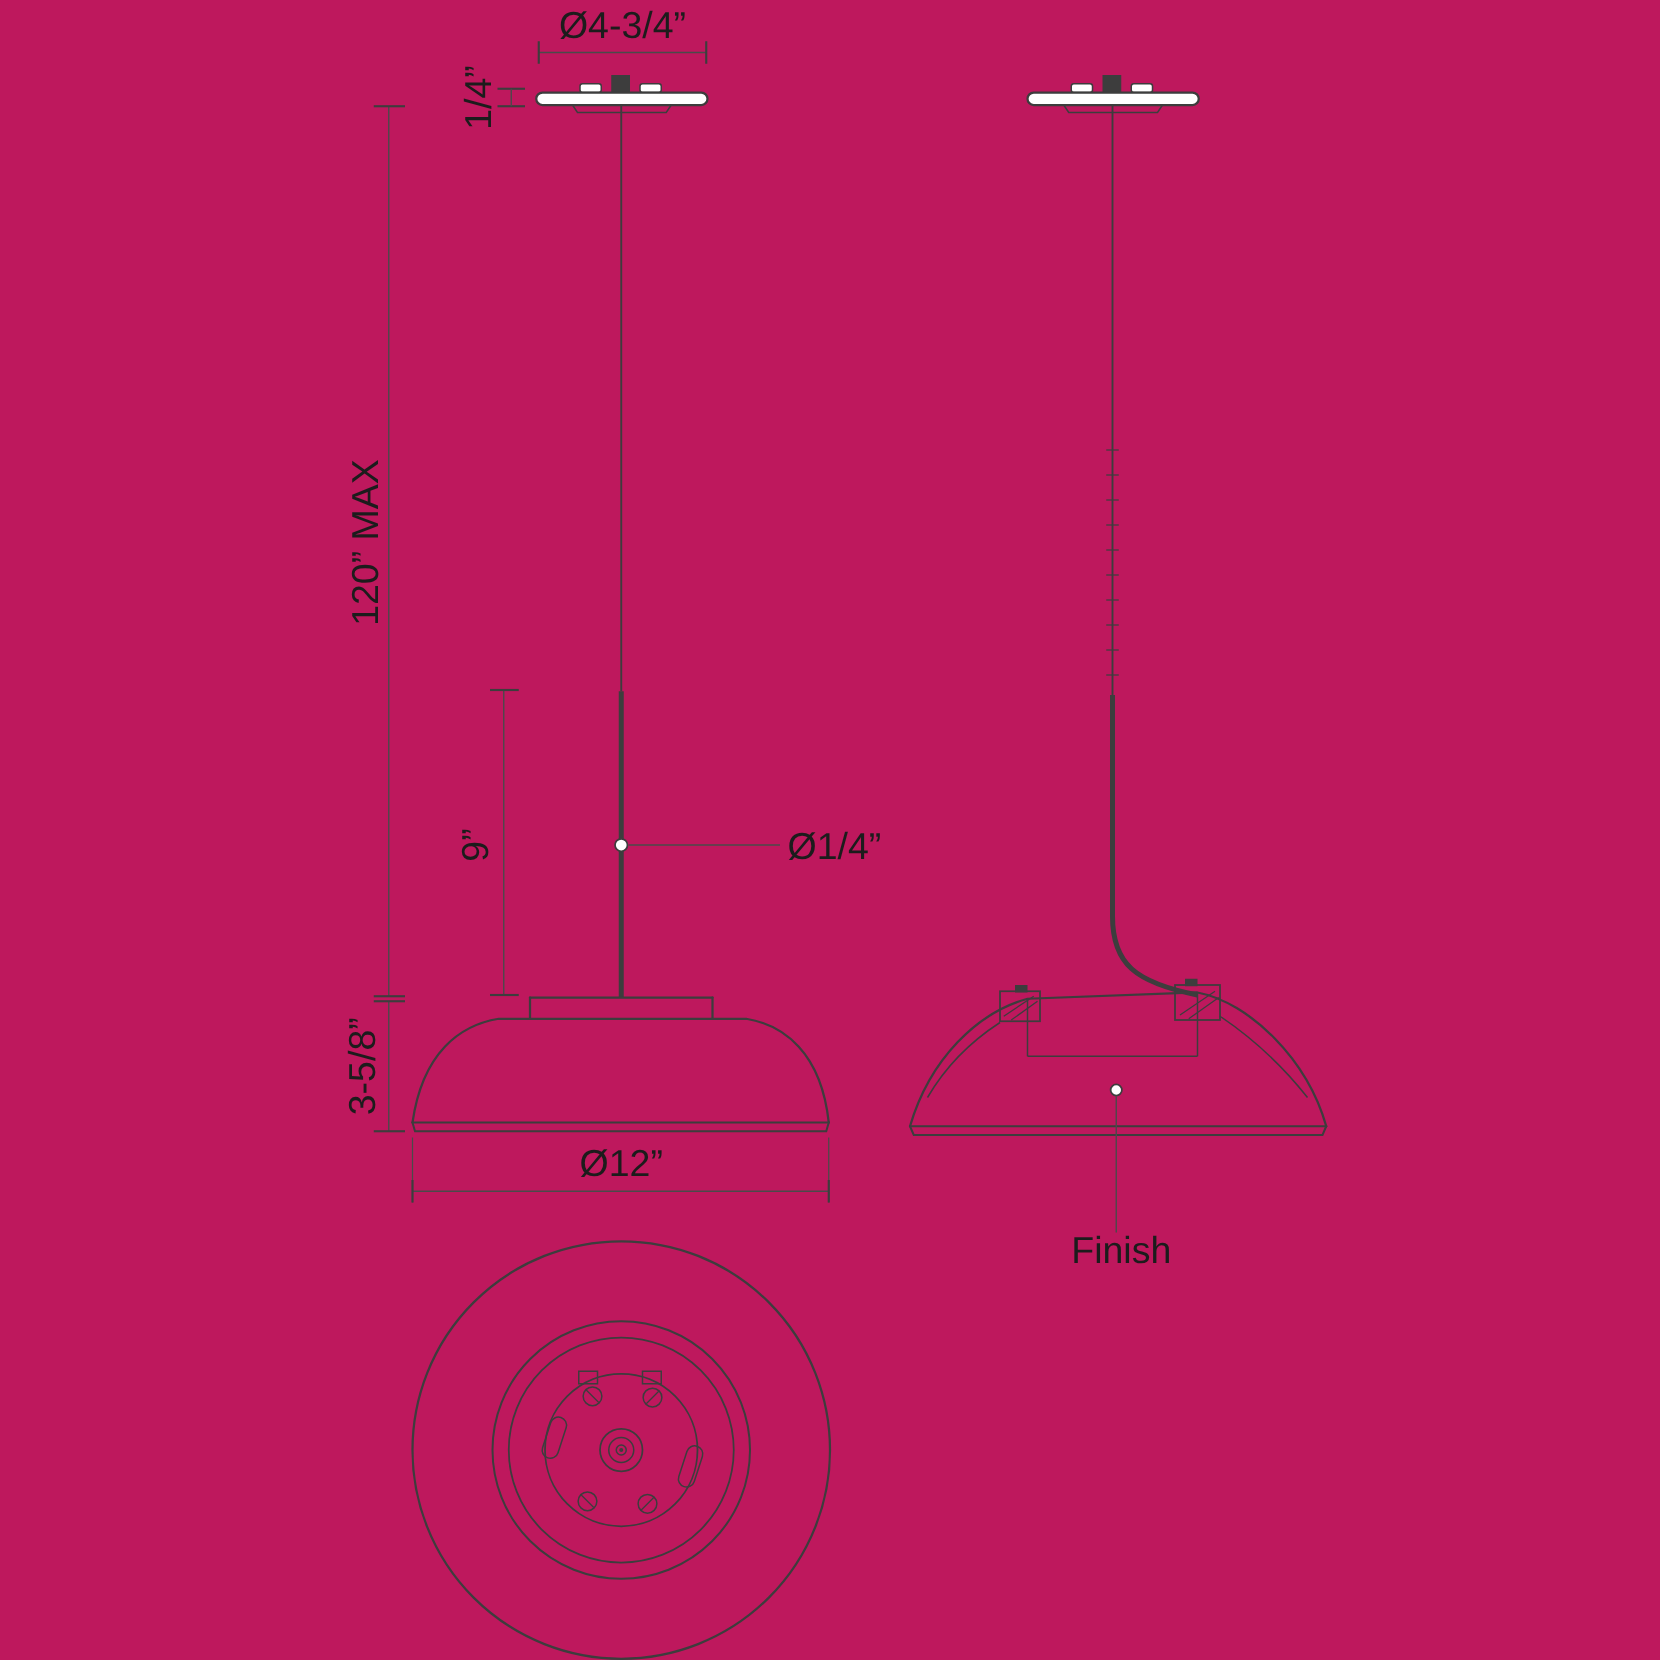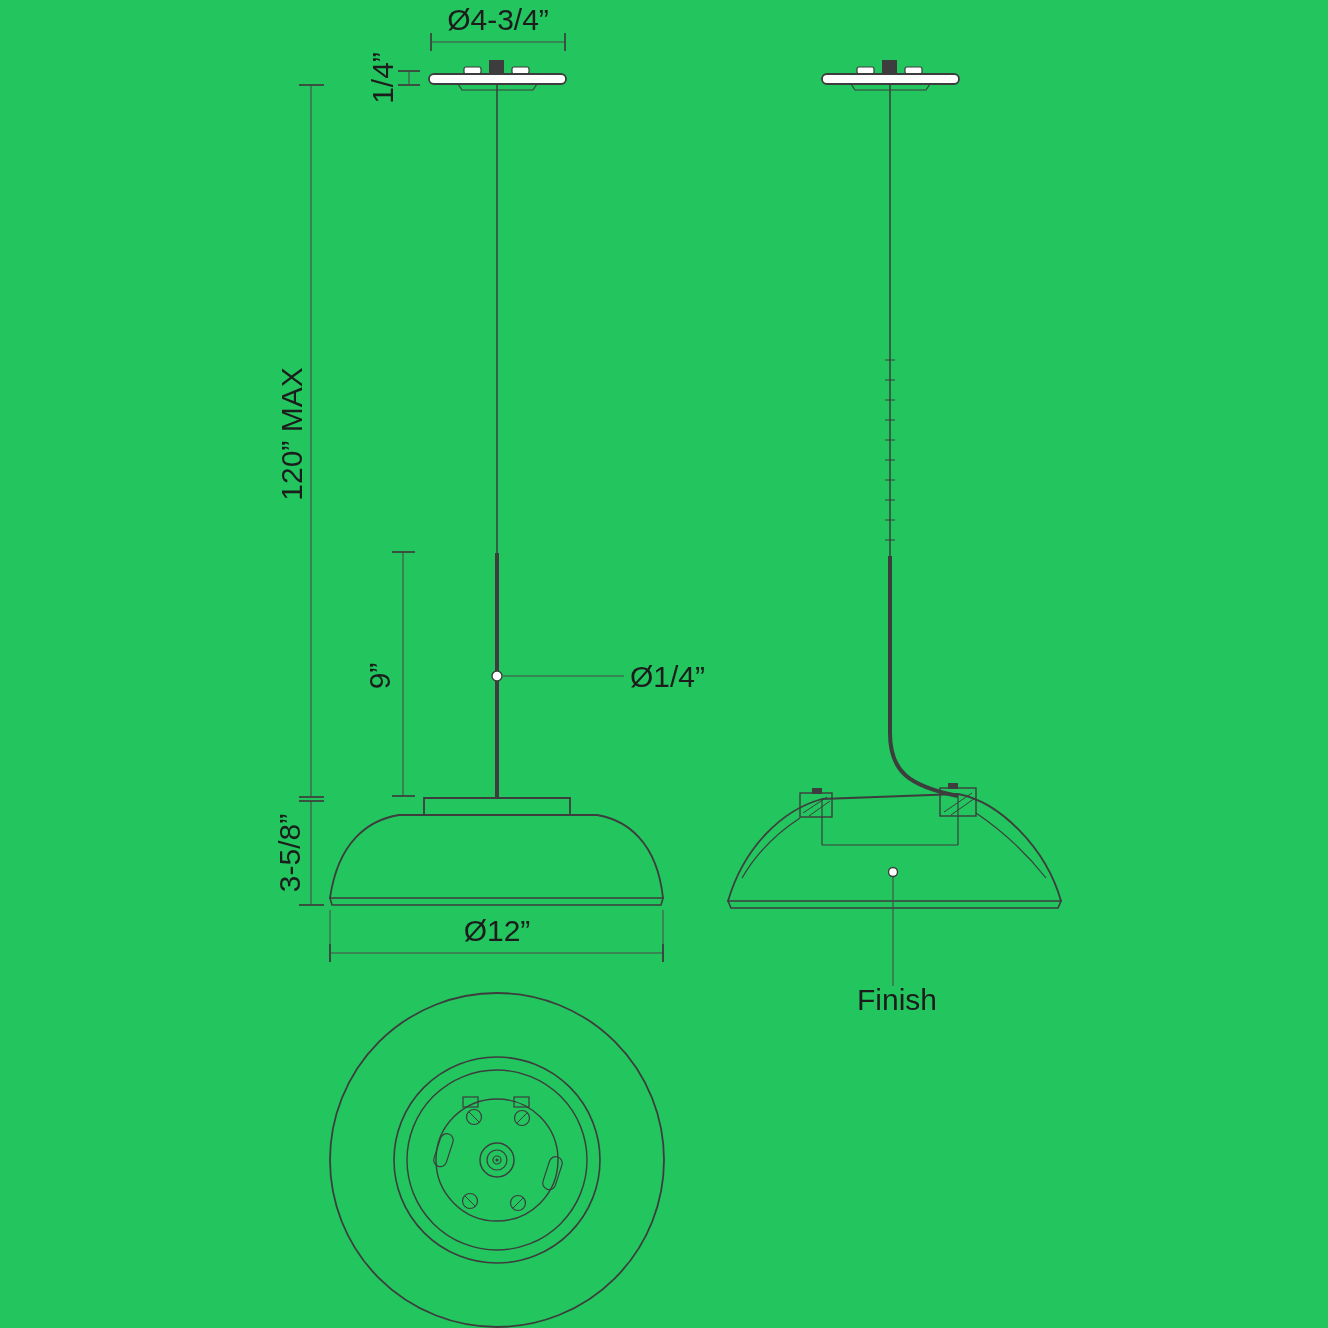--- a/index.html
+++ b/index.html
@@ -1,16 +1,16 @@
 <!DOCTYPE html>
 <html><head>
 <meta charset="utf-8">
 <style>
   html,body{margin:0;padding:0;background:#ffffff;}
-  .page{position:relative;width:1328px;height:1328px;background:#22c55e;overflow:hidden;
+  .page{position:relative;width:1328px;height:1328px;background:#be185d;overflow:hidden;
         font-family:"Liberation Sans", sans-serif;}
   svg{display:block;}
   .s18{stroke:#3d3d3d;stroke-width:1.8;fill:none;stroke-linecap:round;}
   .s16{stroke:#3d3d3d;stroke-width:1.6;fill:none;stroke-linecap:round;}
   .s14{stroke:#3d3d3d;stroke-width:1.4;fill:none;}
   .s12{stroke:#3d3d3d;stroke-width:1.2;fill:none;}
   .s10{stroke:#3d3d3d;stroke-width:1;fill:none;}
   .platefill{fill:#ffffff;}
   .solid{fill:#3d3d3d;stroke:none;}
   .cable{stroke:#3d3d3d;stroke-width:1.5;fill:none;}

